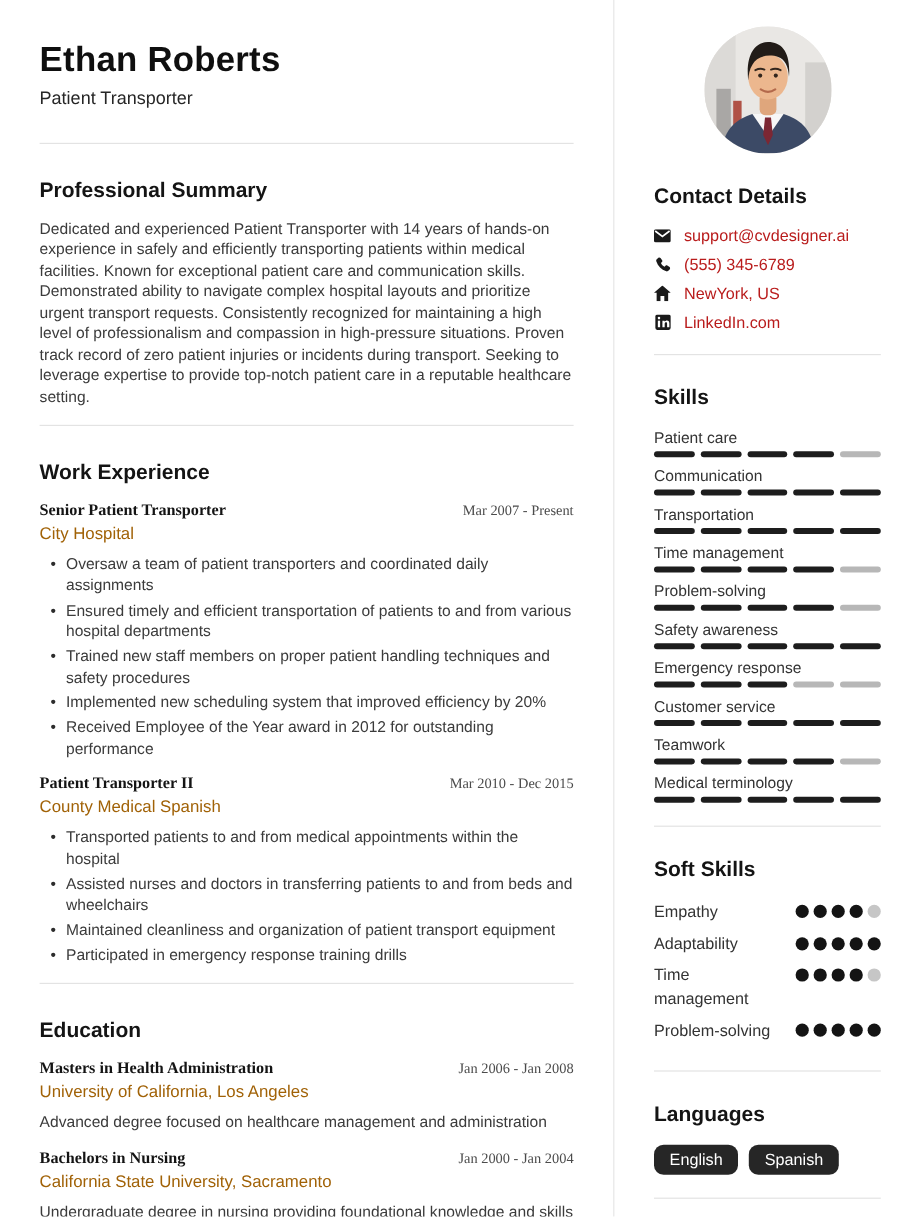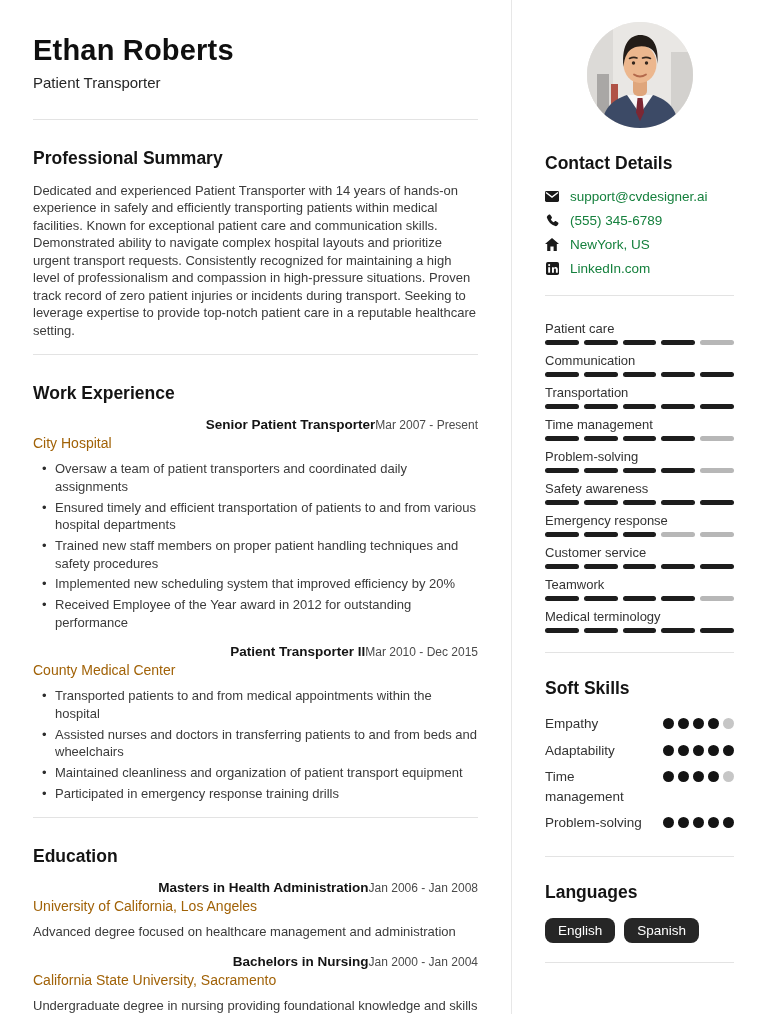--- a/index.html
+++ b/index.html
@@ -14,35 +14,35 @@
   .sidebar { flex:1; padding:18px 34px 0 33px; }
 
   h1.name { font-size:29px; font-weight:700; color:#0f0f0f; margin:4px 0 7px; letter-spacing:.2px; }
   .cand-title { font-size:15px; color:#262626; margin-bottom:28px; }
   .rule { border:0; border-top:1px solid #e3e3e3; margin:0; }
   h2 { font-size:17.5px; font-weight:700; color:#141414; margin:0; }
 
   .main section h2 { margin-top:28px; }
   .summary { font-size:13px; line-height:1.345; color:#3b3b3b; margin:13px 0 15px; }
 
-  .jobhead { display:flex; justify-content:flex-end; align-items:baseline; margin-top:13px; }
+  .jobhead { display:flex; justify-content:space-between; align-items:baseline; margin-top:13px;font-family:Liberation Serif, serif; }
   .jtitle { font-size:13.5px; font-weight:700; color:#141414; }
   .jdate { font-size:12px; color:#4b4b4b; white-space:nowrap; }
   .jcompany { font-size:14px; color:#a16207; margin-top:3px; }
   ul.bullets { margin:9px 0 6px; padding-left:22px; list-style:none; }
   ul.bullets li { font-size:13px; color:#3b3b3b; line-height:1.36; margin-bottom:3px; position:relative; }
   ul.bullets li::before { content:"•"; position:absolute; left:-13px; color:#2c2c2c; }
   .edudesc { font-size:13px; color:#3b3b3b; margin:9px 0 12px; line-height:1.36; }
   .rule-mid { margin-top:15px; }
 
   .avatar { width:106px; height:106px; border-radius:50%; overflow:hidden; margin:4px auto 25px; background:#e9e7e4; }
   .avatar svg { display:block; }
 
   .sidebar h2 { margin-bottom:15px; }
-  .contact-row { display:flex; align-items:center; gap:11px; margin-bottom:9px; font-size:13.5px; color:#15803d; }
+  .contact-row { display:flex; align-items:center; gap:11px; margin-bottom:9px; font-size:13.5px; color:#b91c1c; }
   .cicon { width:14px; height:14px; flex:0 0 14px; display:inline-flex; align-items:center; justify-content:center; }
   .cicon svg { display:block; }
   .sidebar .rule { margin:19px 0 25px; }
 
   .skill { margin-bottom:8px; }
   .slabel { font-size:13px; color:#333; margin-bottom:4px; }
   .sbar { display:flex; gap:5px; }
   .seg { height:5px; flex:1; border-radius:2.5px; background:#b7b7b7; }
   .seg.f { background:#1d1d1d; }
 
@@ -86,21 +86,21 @@
             <li>Oversaw a team of patient transporters and coordinated daily assignments</li>
             <li>Ensured timely and efficient transportation of patients to and from various hospital departments</li>
             <li>Trained new staff members on proper patient handling techniques and safety procedures</li>
             <li>Implemented new scheduling system that improved efficiency by 20%</li>
             <li>Received Employee of the Year award in 2012 for outstanding performance</li>
           </ul>
           <div class="jobhead">
             <span class="jtitle">Patient Transporter II</span>
             <span class="jdate">Mar 2010 - Dec 2015</span>
           </div>
-          <div class="jcompany">County Medical Center</div>
+          <div class="jcompany">County Medical Spanish</div>
           <ul class="bullets">
             <li>Transported patients to and from medical appointments within the hospital</li>
             <li>Assisted nurses and doctors in transferring patients to and from beds and wheelchairs</li>
             <li>Maintained cleanliness and organization of patient transport equipment</li>
             <li>Participated in emergency response training drills</li>
           </ul>
         </div>
     </section>
     <hr class="rule rule-mid">
 
@@ -182,20 +182,21 @@
               <rect x="2.2" y="5.2" width="1.9" height="5.5" fill="#fff"></rect>
               <circle cx="3.15" cy="3.1" r="1.05" fill="#fff"></circle>
               <path d="M6 5.2 H7.8 V6 C8.2 5.5 8.9 5 9.8 5 C11.2 5 11.8 5.9 11.8 7.4 V10.7 H9.9 V7.8 C9.9 7 9.6 6.6 9 6.6 C8.3 6.6 7.9 7.1 7.9 7.9 V10.7 H6 Z" fill="#fff"></path>
             </svg>
         </span>
         <span>LinkedIn.com</span>
       </div>
     </div>
     <hr class="rule">
 
+    <h2>Skills</h2>
     <div id="skills">
         <div class="skill">
           <div class="slabel">Patient care</div>
           <div class="sbar">
             <span class="seg f"></span>
             <span class="seg f"></span>
             <span class="seg f"></span>
             <span class="seg f"></span>
             <span class="seg"></span>
           </div>

